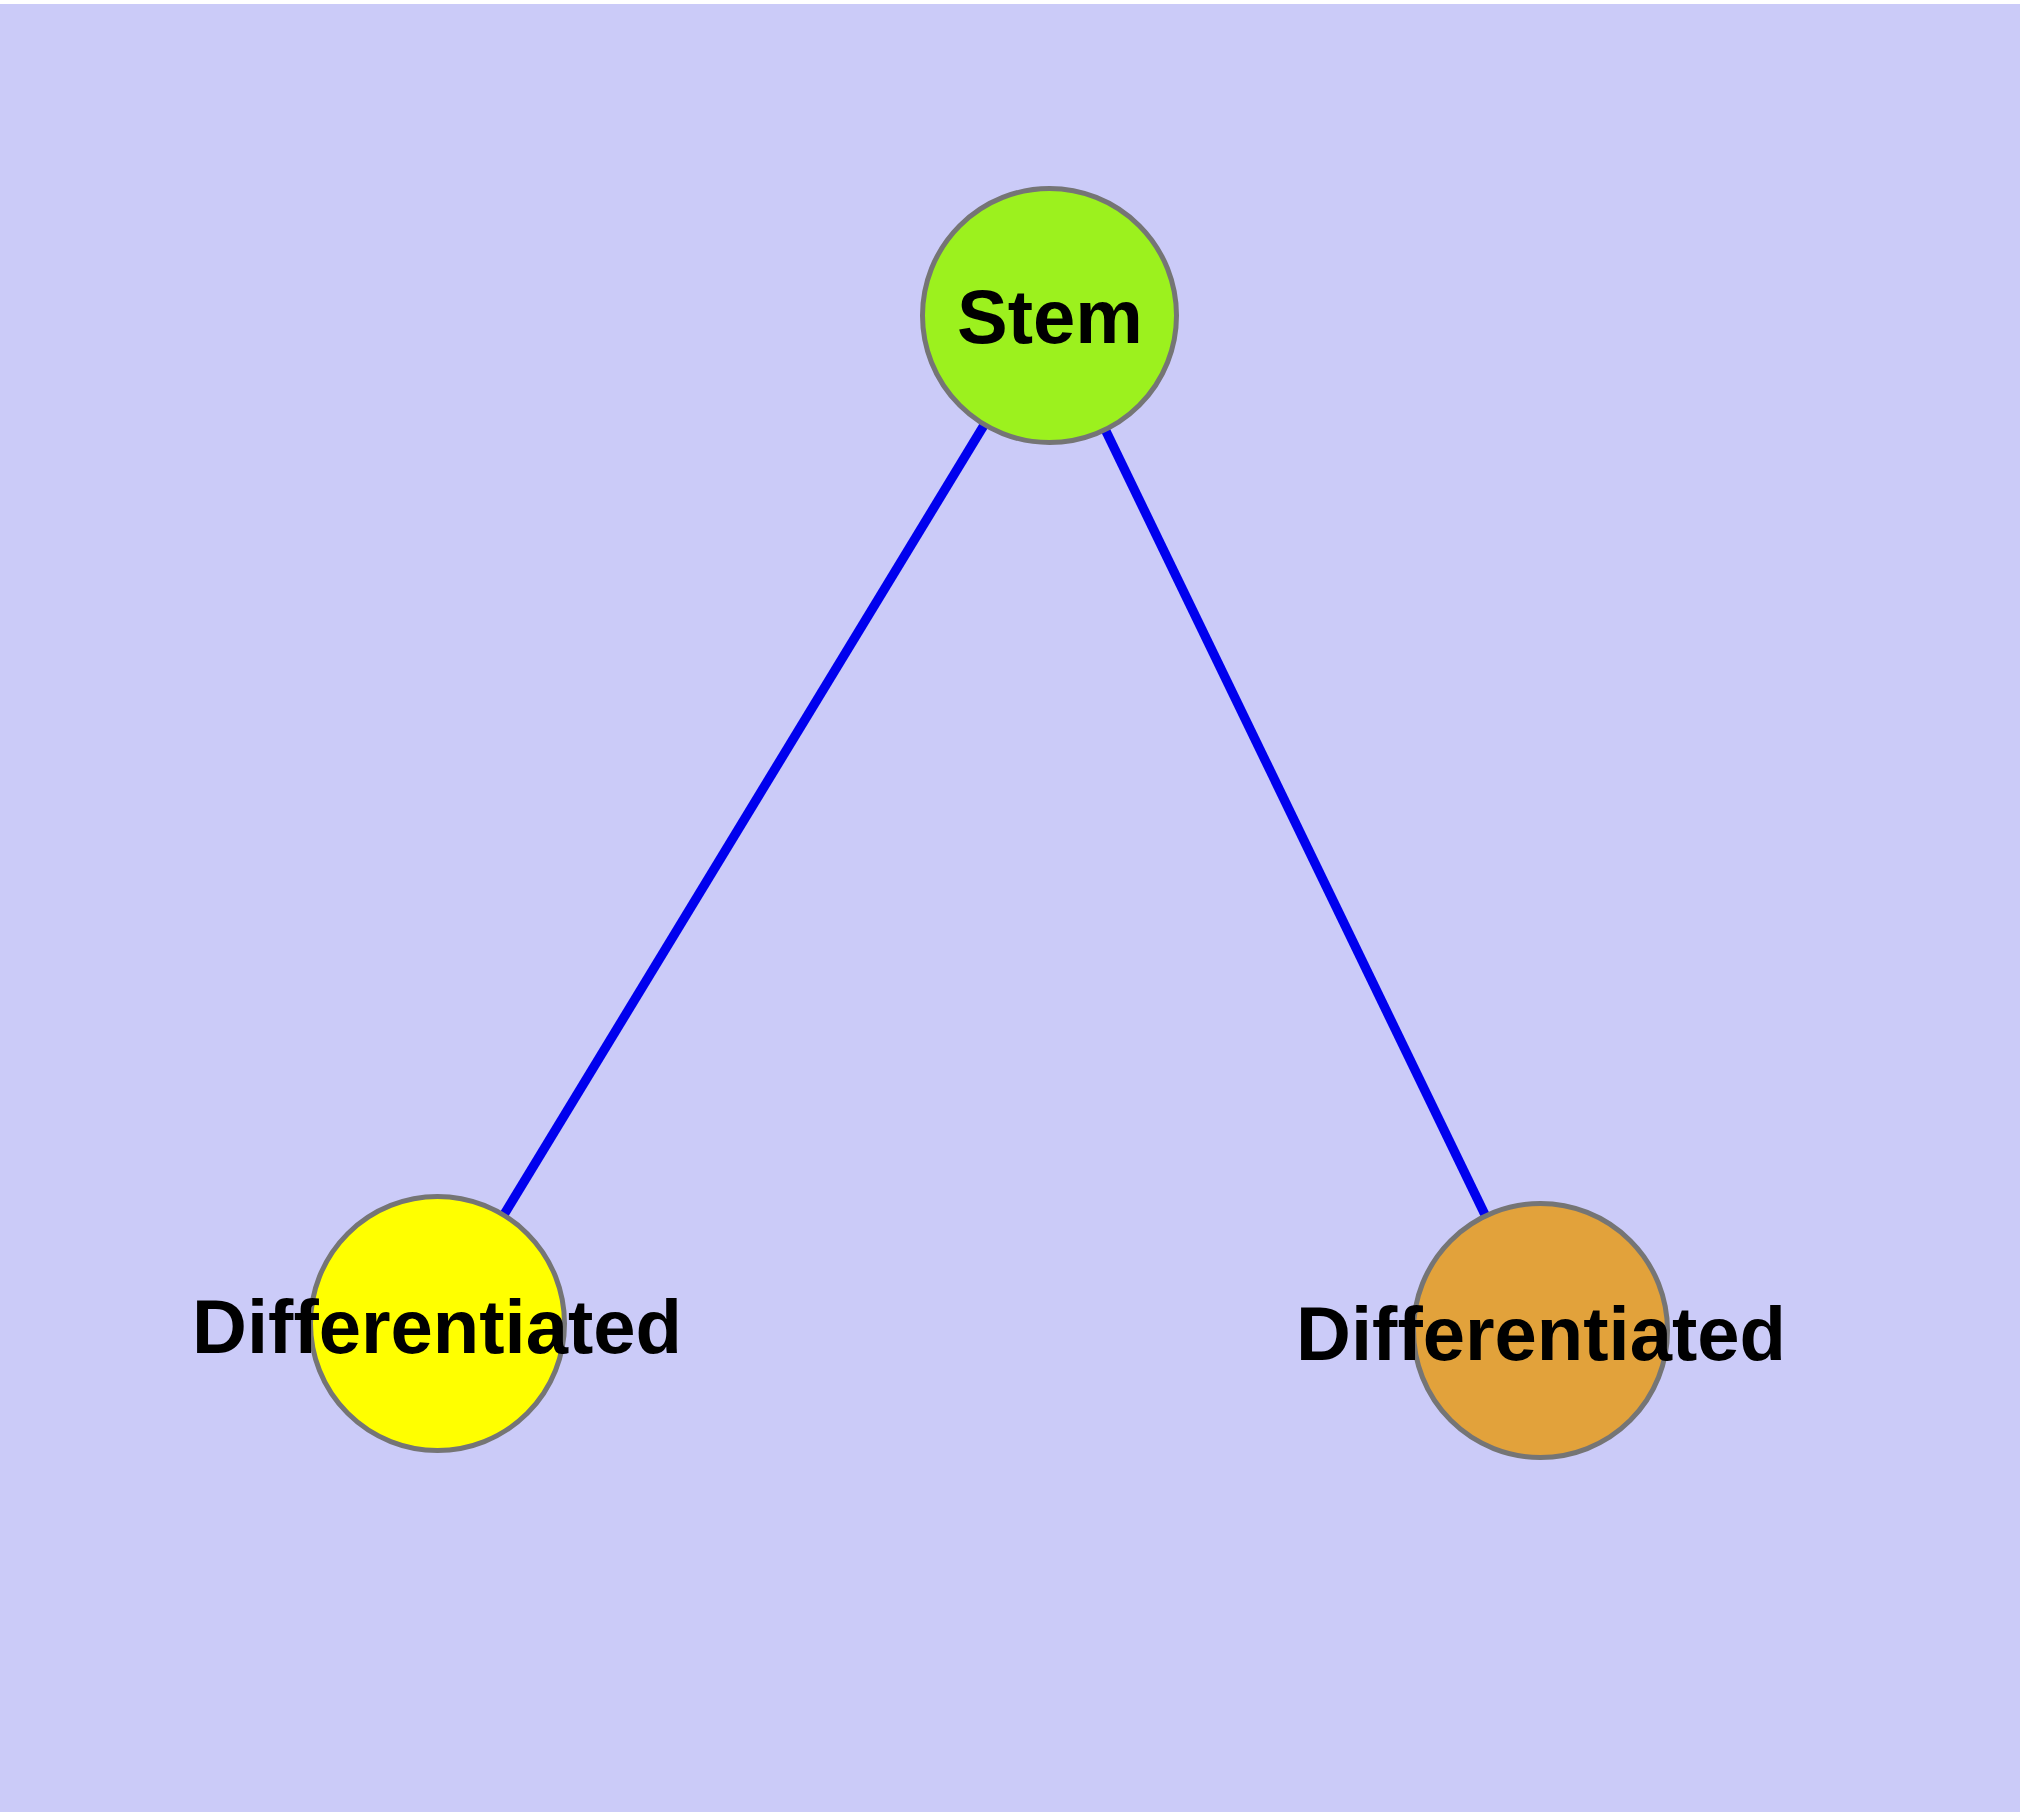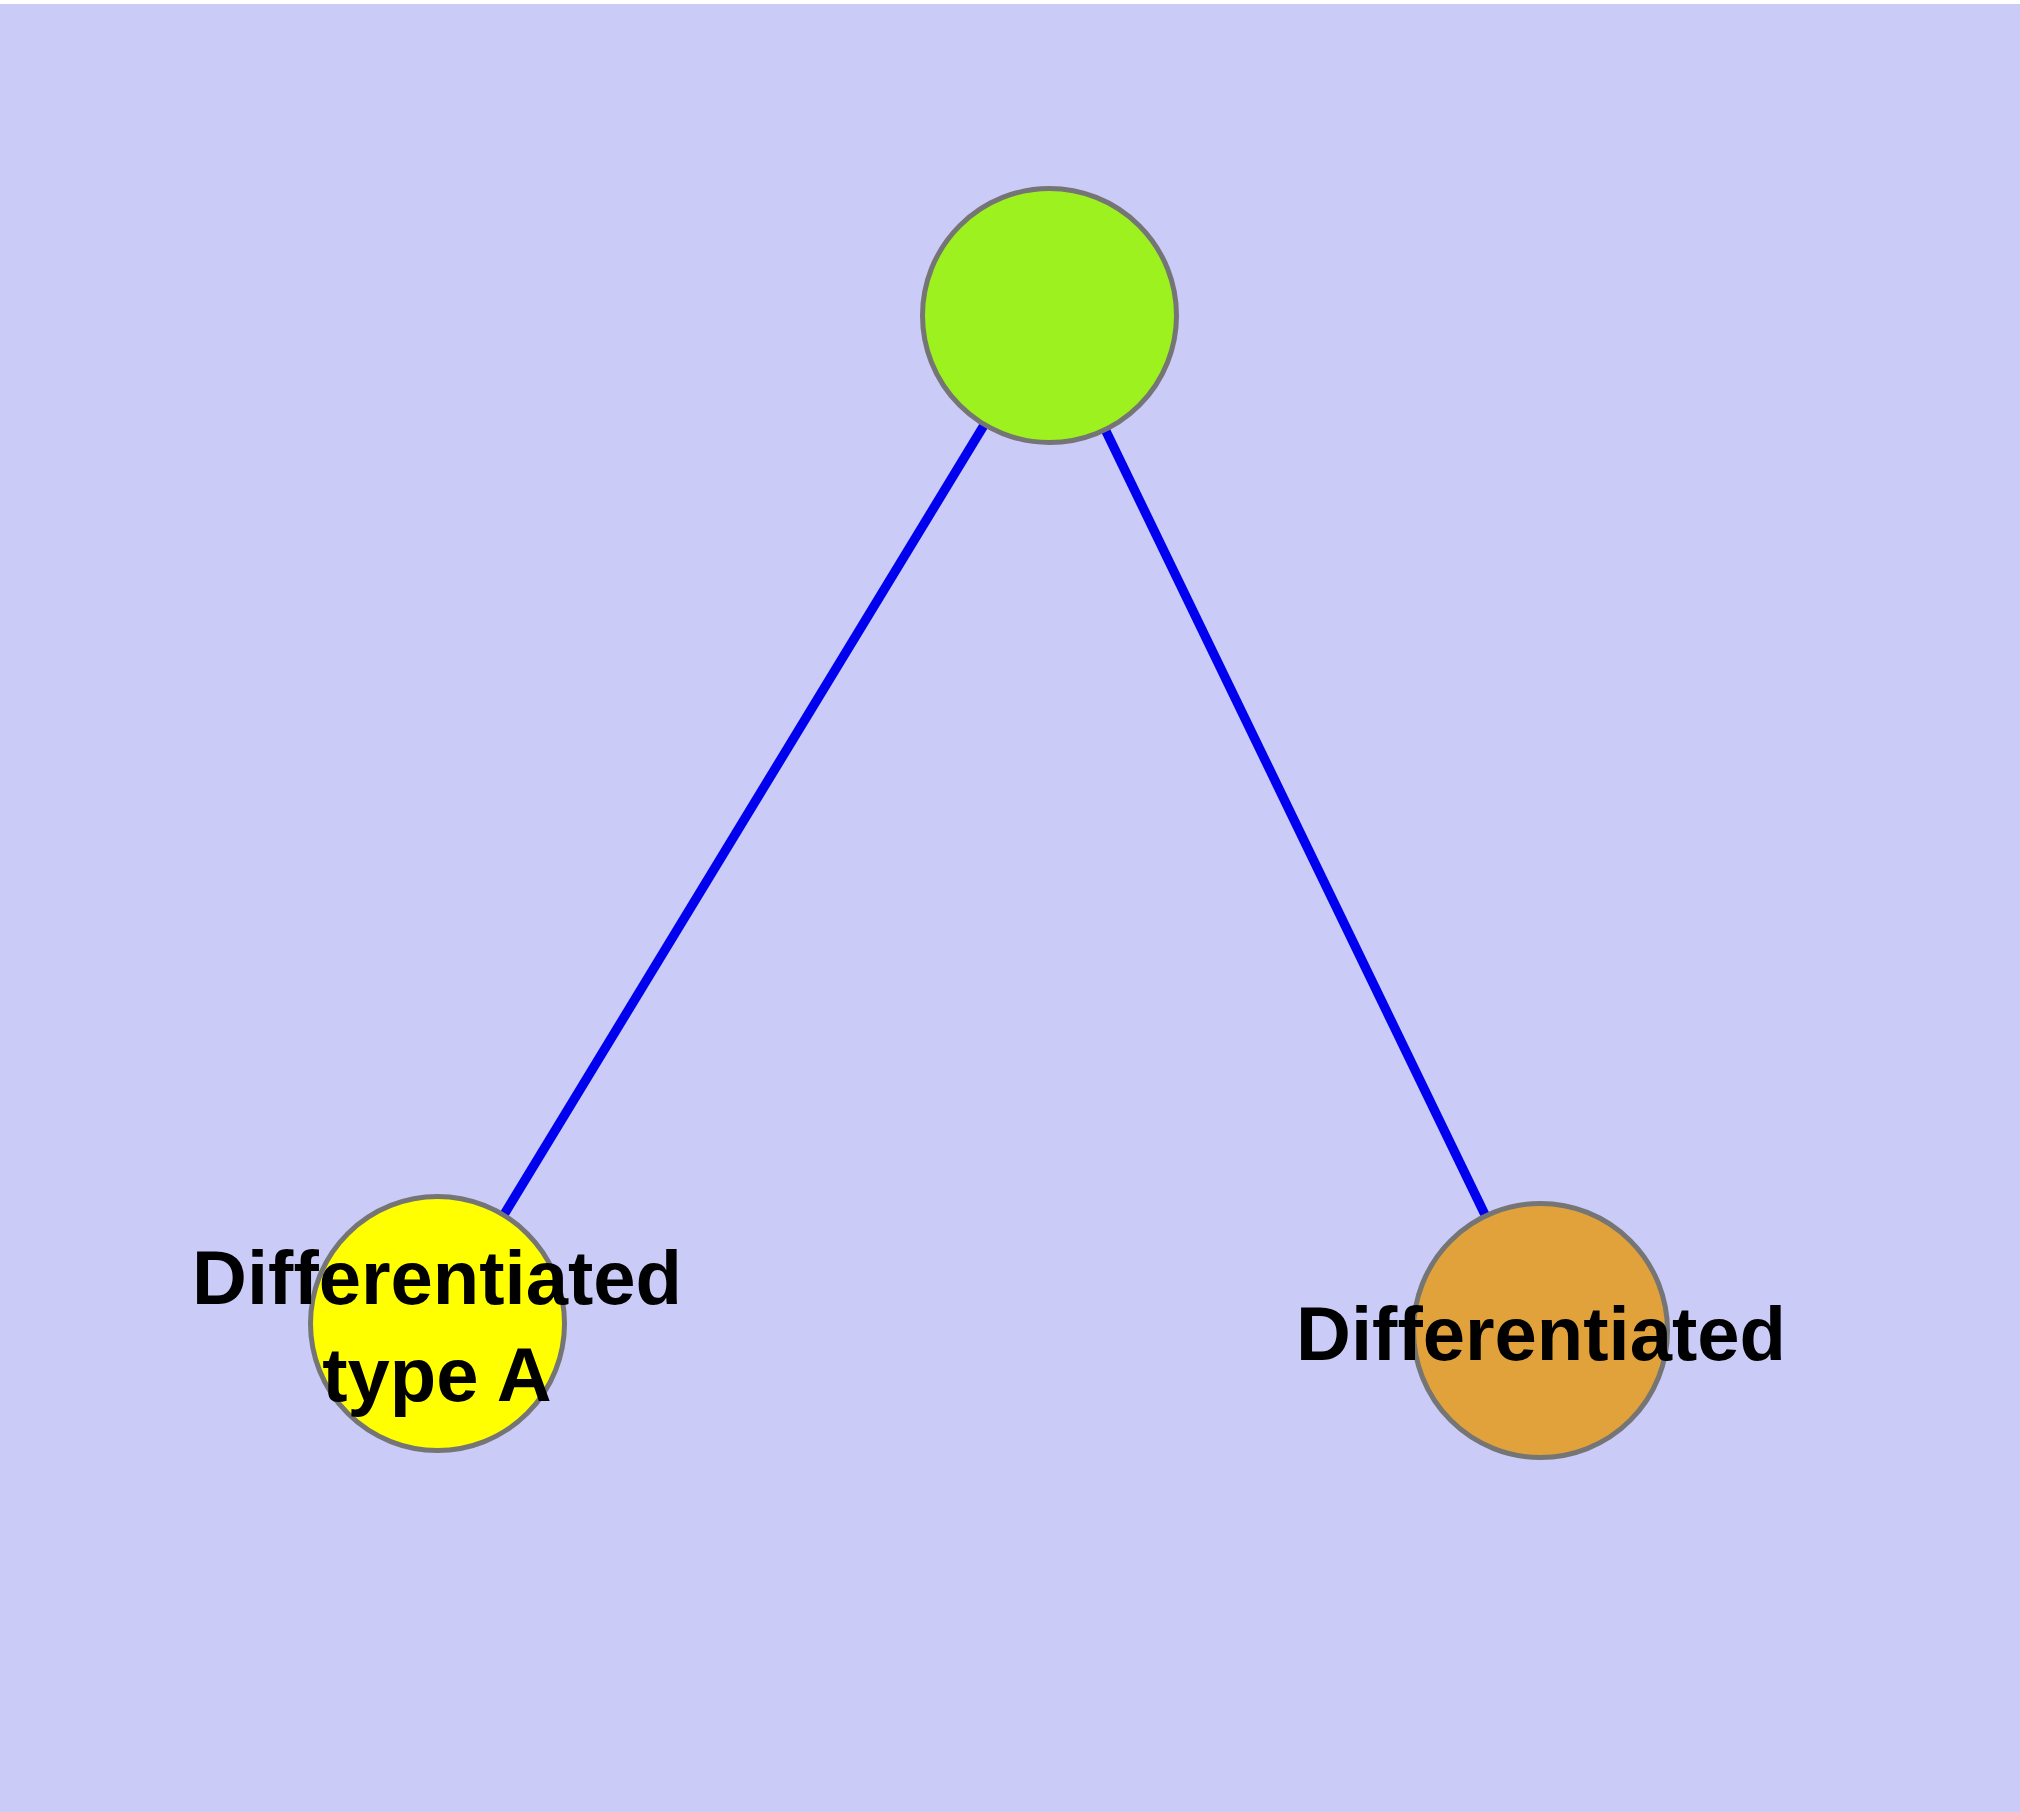--- a/index.html
+++ b/index.html
@@ -64,24 +64,26 @@
     <line x1="1239" y1="373" x2="516" y2="1562" stroke-width="11" stroke="#0000EE"></line>
     <line x1="1239" y1="373" x2="1818" y2="1570" stroke-width="11" stroke="#0000EE"></line>
   </svg>
 
   <div class="node node-stem" style="background-color: rgb(156, 241, 30);"></div>
 
   <div class="node node-type-a" style="background-color: rgb(255, 255, 0);"></div>
 
   <div class="node node-type-b" style="background-color: rgb(226, 162, 59);"></div>
 
+  <div class="node-label label-stem">
+    <span>Stem</span>
+  </div>
 
   <div class="node-label label-type-a">
     <span>Differentiated</span>
-    <span>type A</span>
   </div>
 
   <div class="node-label label-type-b">
     <span>Differentiated</span>
   </div>
 
 </div>
 
 
 </body></html>

